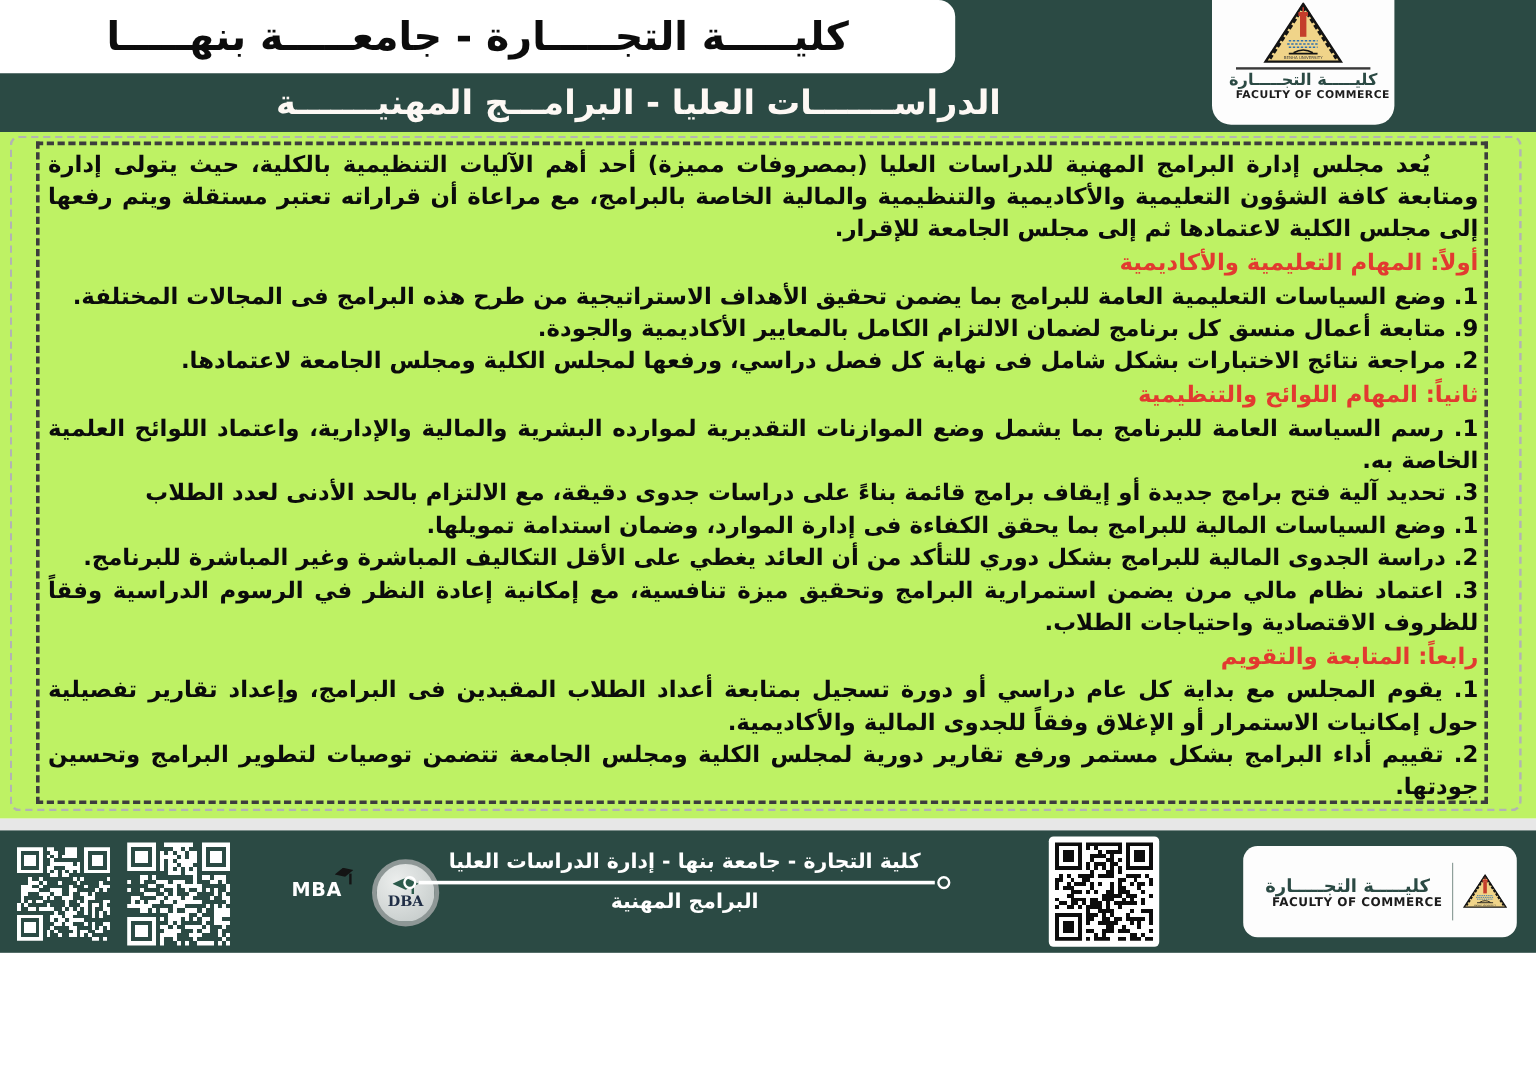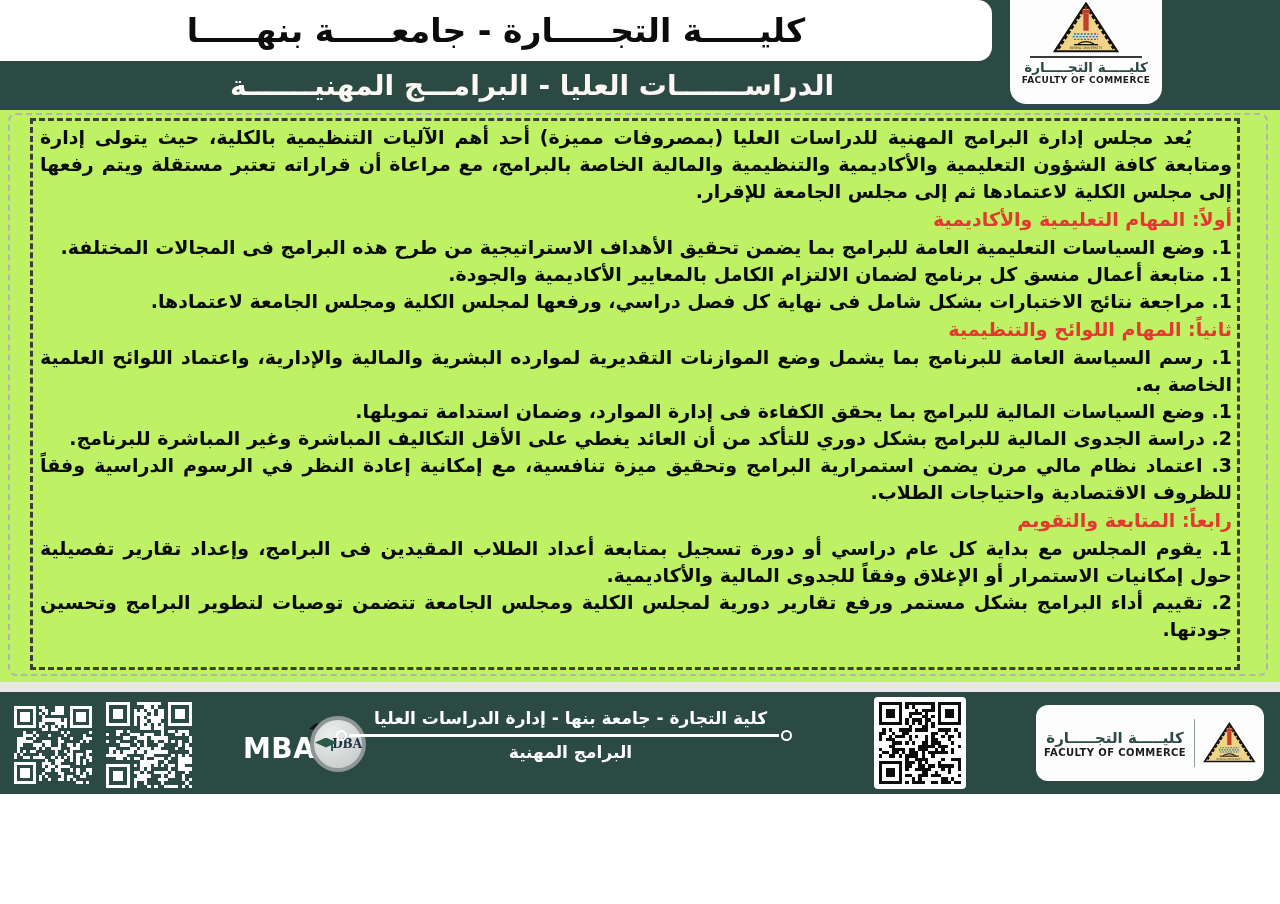--- a/index.html
+++ b/index.html
@@ -1,59 +1,59 @@
 <!DOCTYPE html>
 <html lang="ar"><head>
 <meta charset="utf-8">
 <style>
   html,body{margin:0;padding:0;}
   .page{position:relative;width:1280px;height:904px;background:#ffffff;overflow:hidden;
         font-family:"DejaVu Sans","Liberation Sans",sans-serif;}
   
   .header{position:relative;width:1280px;height:110px;background:#2b4a44;}
-  .title-bar{position:absolute;left:0;top:0;width:992px;height:61px;background:#ffffff;
+  .title-bar{position:absolute;left:0;top:0;width:796px;height:61px;background:#ffffff;
              border-radius:0 14px 14px 0;display:flex;align-items:center;justify-content:center;}
   .main-title{direction:rtl;font-size:33px;font-weight:bold;color:#0c0c0c;white-space:nowrap;}
   .subtitle-bar{position:absolute;left:0;top:61px;width:992px;height:49px;
                 display:flex;align-items:center;justify-content:center;margin-left:36px;}
   .subtitle{direction:rtl;font-size:28px;font-weight:bold;color:#fdf8f4;white-space:nowrap;}
   .logo-box{position:absolute;left:1010px;top:0;width:152px;height:104px;background:#fdfdfd;
             border-radius:0 0 16px 16px;display:flex;flex-direction:column;align-items:center;
             padding-top:2px;box-sizing:border-box;}
   .logo-box .emblem{width:96px;height:52px;}
   .logo-divider{width:112px;height:2px;background:#3a3a3a;margin:2px 0 1px;}
   .logo-ar{direction:rtl;font-size:13.5px;font-weight:bold;color:#2b4a44;white-space:nowrap;}
-  .logo-en{font-size:9px;font-weight:bold;color:#1c1c1c;letter-spacing:.4px;white-space:nowrap;}
+  .logo-en{font-size:9px;font-weight:bold;color:#1c1c1c;letter-spacing:.4px;white-space:nowrap;margin-left:16px;}
   .emblem svg{width:100%;height:100%;}
   
   .body-wrap{position:relative;width:1280px;height:572px;background:#bef264;}
   .frame-outer{position:absolute;left:8px;right:12px;top:3px;bottom:6px;
                border:2px dashed #b3b3b3;border-radius:8px;pointer-events:none;}
   .frame-inner{position:absolute;left:30px;right:40px;top:8px;bottom:12px;
                border:3px dashed #3d3d3d;pointer-events:none;}
   .content{position:absolute;left:40px;right:48px;top:14px;direction:rtl;text-align:justify;
            font-size:19px;font-weight:bold;color:#0b0b0b;line-height:27px;}
   .content p{margin:0;}
   .intro{text-indent:40px;}
   .section-heading{color:#e23a30;font-weight:bold;margin:1px 0;}
   
   .gray-strip{width:1280px;height:10px;background:#e7e7e7;}
   .footer{position:relative;width:1280px;height:102px;background:#2b4a44;}
   .qr{position:absolute;}
   .qr svg{width:100%;height:100%;display:block;}
   .qr-dark{background:#ffffff;padding:5px;border-radius:4px;box-sizing:border-box;}
-  .mba{position:absolute;left:243px;top:40px;color:#ffffff;font-size:28px;font-weight:bold;
+  .mba{position:absolute;left:243px;top:40px;color:#ffffff;font-size:16px;font-weight:bold;
        letter-spacing:.5px;}
   .mba-cap{position:absolute;top:-9px;right:-12px;width:20px;height:14px;}
   .mba-cap::before{content:"";position:absolute;left:2px;top:0;width:16px;height:10px;
        background:#141414;clip-path:polygon(50% 0,100% 38%,50% 76%,0 38%);transform:rotate(-14deg);}
   .mba-cap::after{content:"";position:absolute;left:14px;top:5px;width:2px;height:9px;background:#141414;}
   .dba{position:absolute;left:310px;top:24px;width:48px;height:48px;border-radius:50%;
        border:4px solid #8e9796;background:radial-gradient(circle at 35% 30%,#eceeed,#bfc6c5);
-       display:flex;flex-direction:row;align-items:center;justify-content:center;}
+       display:flex;flex-direction:column;align-items:center;justify-content:center;}
   .dba-cap{position:relative;width:24px;height:12px;margin-bottom:1px;}
   .dba-cap::before{content:"";position:absolute;left:1px;top:0;width:22px;height:11px;
        background:#2c5a4b;clip-path:polygon(50% 0,100% 45%,50% 90%,0 45%);}
   .dba-cap::after{content:"";position:absolute;left:17px;top:4px;width:2px;height:9px;background:#2c5a4b;}
   .dba-text{font-family:"DejaVu Serif","Liberation Serif",serif;font-size:12px;font-weight:bold;
        color:#202e46;line-height:12px;}
   .footer-center{position:absolute;left:338px;top:16px;width:452px;display:flex;
        flex-direction:column;align-items:center;}
   .org1,.org2{direction:rtl;color:#ffffff;font-size:17px;font-weight:bold;white-space:nowrap;margin-left:13px;}
   .sep{position:relative;width:430px;height:2.5px;background:#ffffff;margin:6px 0 5px;}
@@ -102,25 +102,26 @@
   </div>
 
   <div class="body-wrap">
     <div class="frame-outer"></div>
     <div class="frame-inner"></div>
     <div class="content" dir="rtl">
       <p class="intro">يُعد مجلس إدارة البرامج المهنية للدراسات العليا (بمصروفات مميزة) أحد أهم الآليات التنظيمية بالكلية، حيث يتولى إدارة ومتابعة كافة الشؤون التعليمية والأكاديمية والتنظيمية والمالية الخاصة بالبرامج، مع مراعاة أن قراراته تعتبر مستقلة ويتم رفعها إلى مجلس الكلية لاعتمادها ثم إلى مجلس الجامعة للإقرار.</p>
 
       <div class="section-heading">أولاً: المهام التعليمية والأكاديمية</div>
       <p class="item">1. وضع السياسات التعليمية العامة للبرامج بما يضمن تحقيق الأهداف الاستراتيجية من طرح هذه البرامج فى المجالات المختلفة.</p>
-      <p class="item">1. متابعة أعمال منسق كل برنامج لضمان الالتزام الكامل بالمعايير الأكاديمية والجودة.</p>
-      <p class="item">1. مراجعة نتائج الاختبارات بشكل شامل فى نهاية كل فصل دراسي، ورفعها لمجلس الكلية ومجلس الجامعة لاعتمادها.</p>
+      <p class="item">9. متابعة أعمال منسق كل برنامج لضمان الالتزام الكامل بالمعايير الأكاديمية والجودة.</p>
+      <p class="item">2. مراجعة نتائج الاختبارات بشكل شامل فى نهاية كل فصل دراسي، ورفعها لمجلس الكلية ومجلس الجامعة لاعتمادها.</p>
 
       <div class="section-heading">ثانياً: المهام اللوائح والتنظيمية</div>
       <p class="item">1. رسم السياسة العامة للبرنامج بما يشمل وضع الموازنات التقديرية لموارده البشرية والمالية والإدارية، واعتماد اللوائح العلمية الخاصة به.</p>
+      <p class="item">3. تحديد آلية فتح برامج جديدة أو إيقاف برامج قائمة بناءً على دراسات جدوى دقيقة، مع الالتزام بالحد الأدنى لعدد الطلاب</p>
 
       <p class="item">1. وضع السياسات المالية للبرامج بما يحقق الكفاءة فى إدارة الموارد، وضمان استدامة تمويلها.</p>
       <p class="item">2. دراسة الجدوى المالية للبرامج بشكل دوري للتأكد من أن العائد يغطي على الأقل التكاليف المباشرة وغير المباشرة للبرنامج.</p>
       <p class="item">3. اعتماد نظام مالي مرن يضمن استمرارية البرامج وتحقيق ميزة تنافسية، مع إمكانية إعادة النظر في الرسوم الدراسية وفقاً للظروف الاقتصادية واحتياجات الطلاب.</p>
 
       <div class="section-heading">رابعاً: المتابعة والتقويم</div>
       <p class="item">1. يقوم المجلس مع بداية كل عام دراسي أو دورة تسجيل بمتابعة أعداد الطلاب المقيدين فى البرامج، وإعداد تقارير تفصيلية حول إمكانيات الاستمرار أو الإغلاق وفقاً للجدوى المالية والأكاديمية.</p>
       <p class="item">2. تقييم أداء البرامج بشكل مستمر ورفع تقارير دورية لمجلس الكلية ومجلس الجامعة تتضمن توصيات لتطوير البرامج وتحسين جودتها.</p>
     </div>
   </div>

